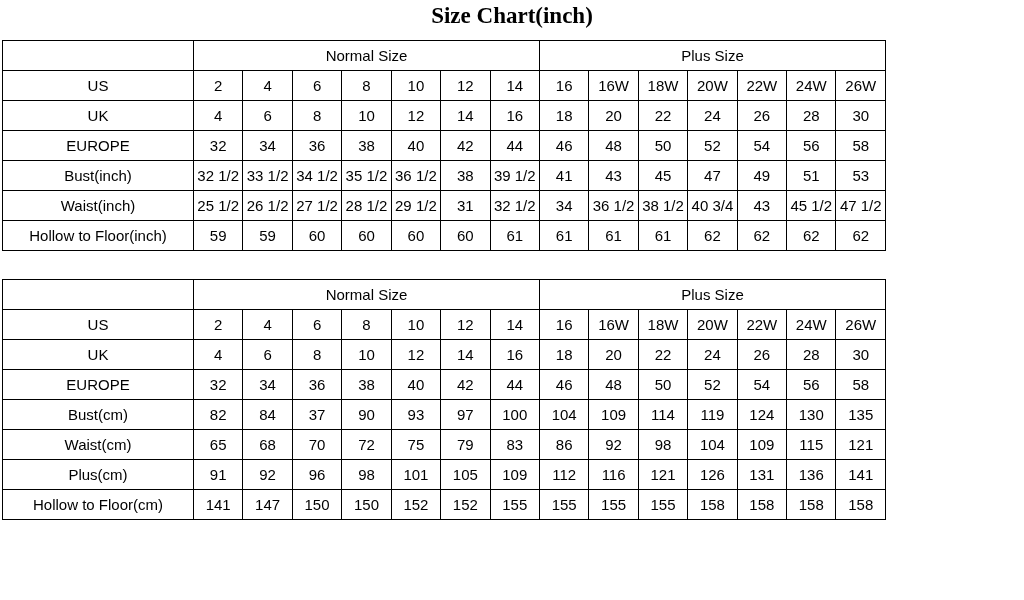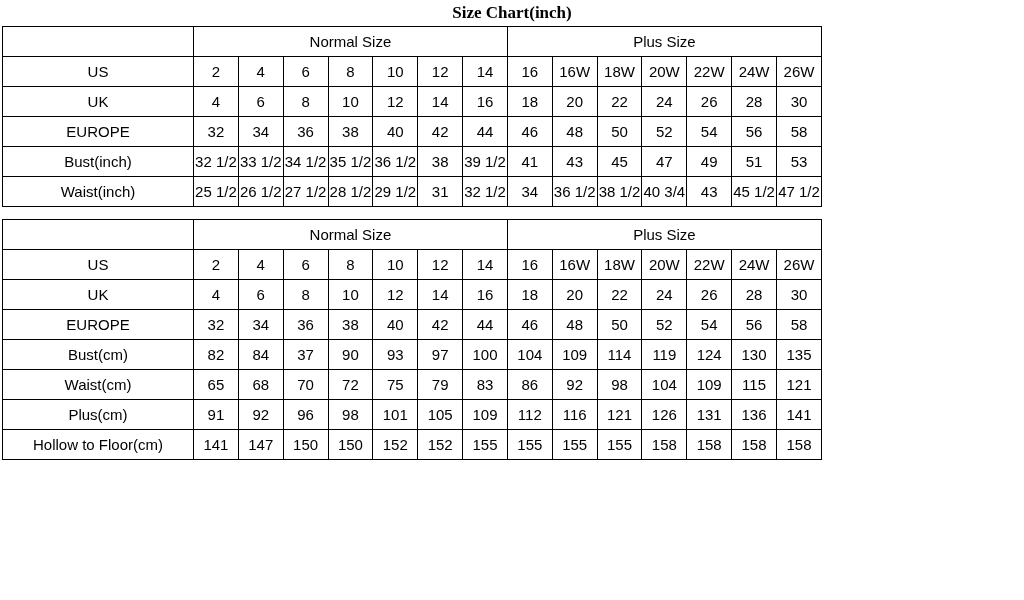--- a/index.html
+++ b/index.html
@@ -20,30 +20,30 @@
     position: relative;
     box-sizing: border-box;
   }
   .chart-block {
     width: 1024px;
     box-sizing: border-box;
   }
   .chart-title {
     text-align: center;
     font-weight: bold;
-    font-size: 17px;
+    font-size: 23px;
     font-family: "Liberation Serif", serif;
     letter-spacing: 0px;
     line-height: 1;
     padding: 4px 0 5px 0;
   }
   table.size-table {
     border-collapse: collapse;
-    width: 820px;
-    margin: 0 2px;
+    width: 884px;
+    margin: 8px 2px;
     table-layout: fixed;
   }
   table.size-table td {
     border: 1px solid #000000;
     text-align: center;
     vertical-align: middle;
     font-size: 15px;
     height: 29px;
     padding: 0;
     background: #ffffff;
@@ -161,20 +161,37 @@
             <td class="shade">31</td>
             <td class="shade">32 1/2</td>
             <td class="shade">34</td>
             <td class="shade">36 1/2</td>
             <td class="shade">38 1/2</td>
             <td class="shade">40 3/4</td>
             <td class="shade">43</td>
             <td class="shade">45 1/2</td>
             <td class="shade">47 1/2</td>
           </tr>
+          <tr>
+            <td class="label-col">Hollow to Floor(inch)</td>
+            <td class="shade">59</td>
+            <td class="shade">59</td>
+            <td class="shade">60</td>
+            <td class="shade">60</td>
+            <td class="shade">60</td>
+            <td class="shade">60</td>
+            <td class="shade">61</td>
+            <td class="shade">61</td>
+            <td class="shade">61</td>
+            <td class="shade">61</td>
+            <td class="shade">62</td>
+            <td class="shade">62</td>
+            <td class="shade">62</td>
+            <td class="shade">62</td>
+          </tr>
         </tbody>
     </table>
   </div>
 
   <div class="spacer"></div>
 
   <div class="chart-block">
     <table class="size-table">
       <tbody>
           <tr>

